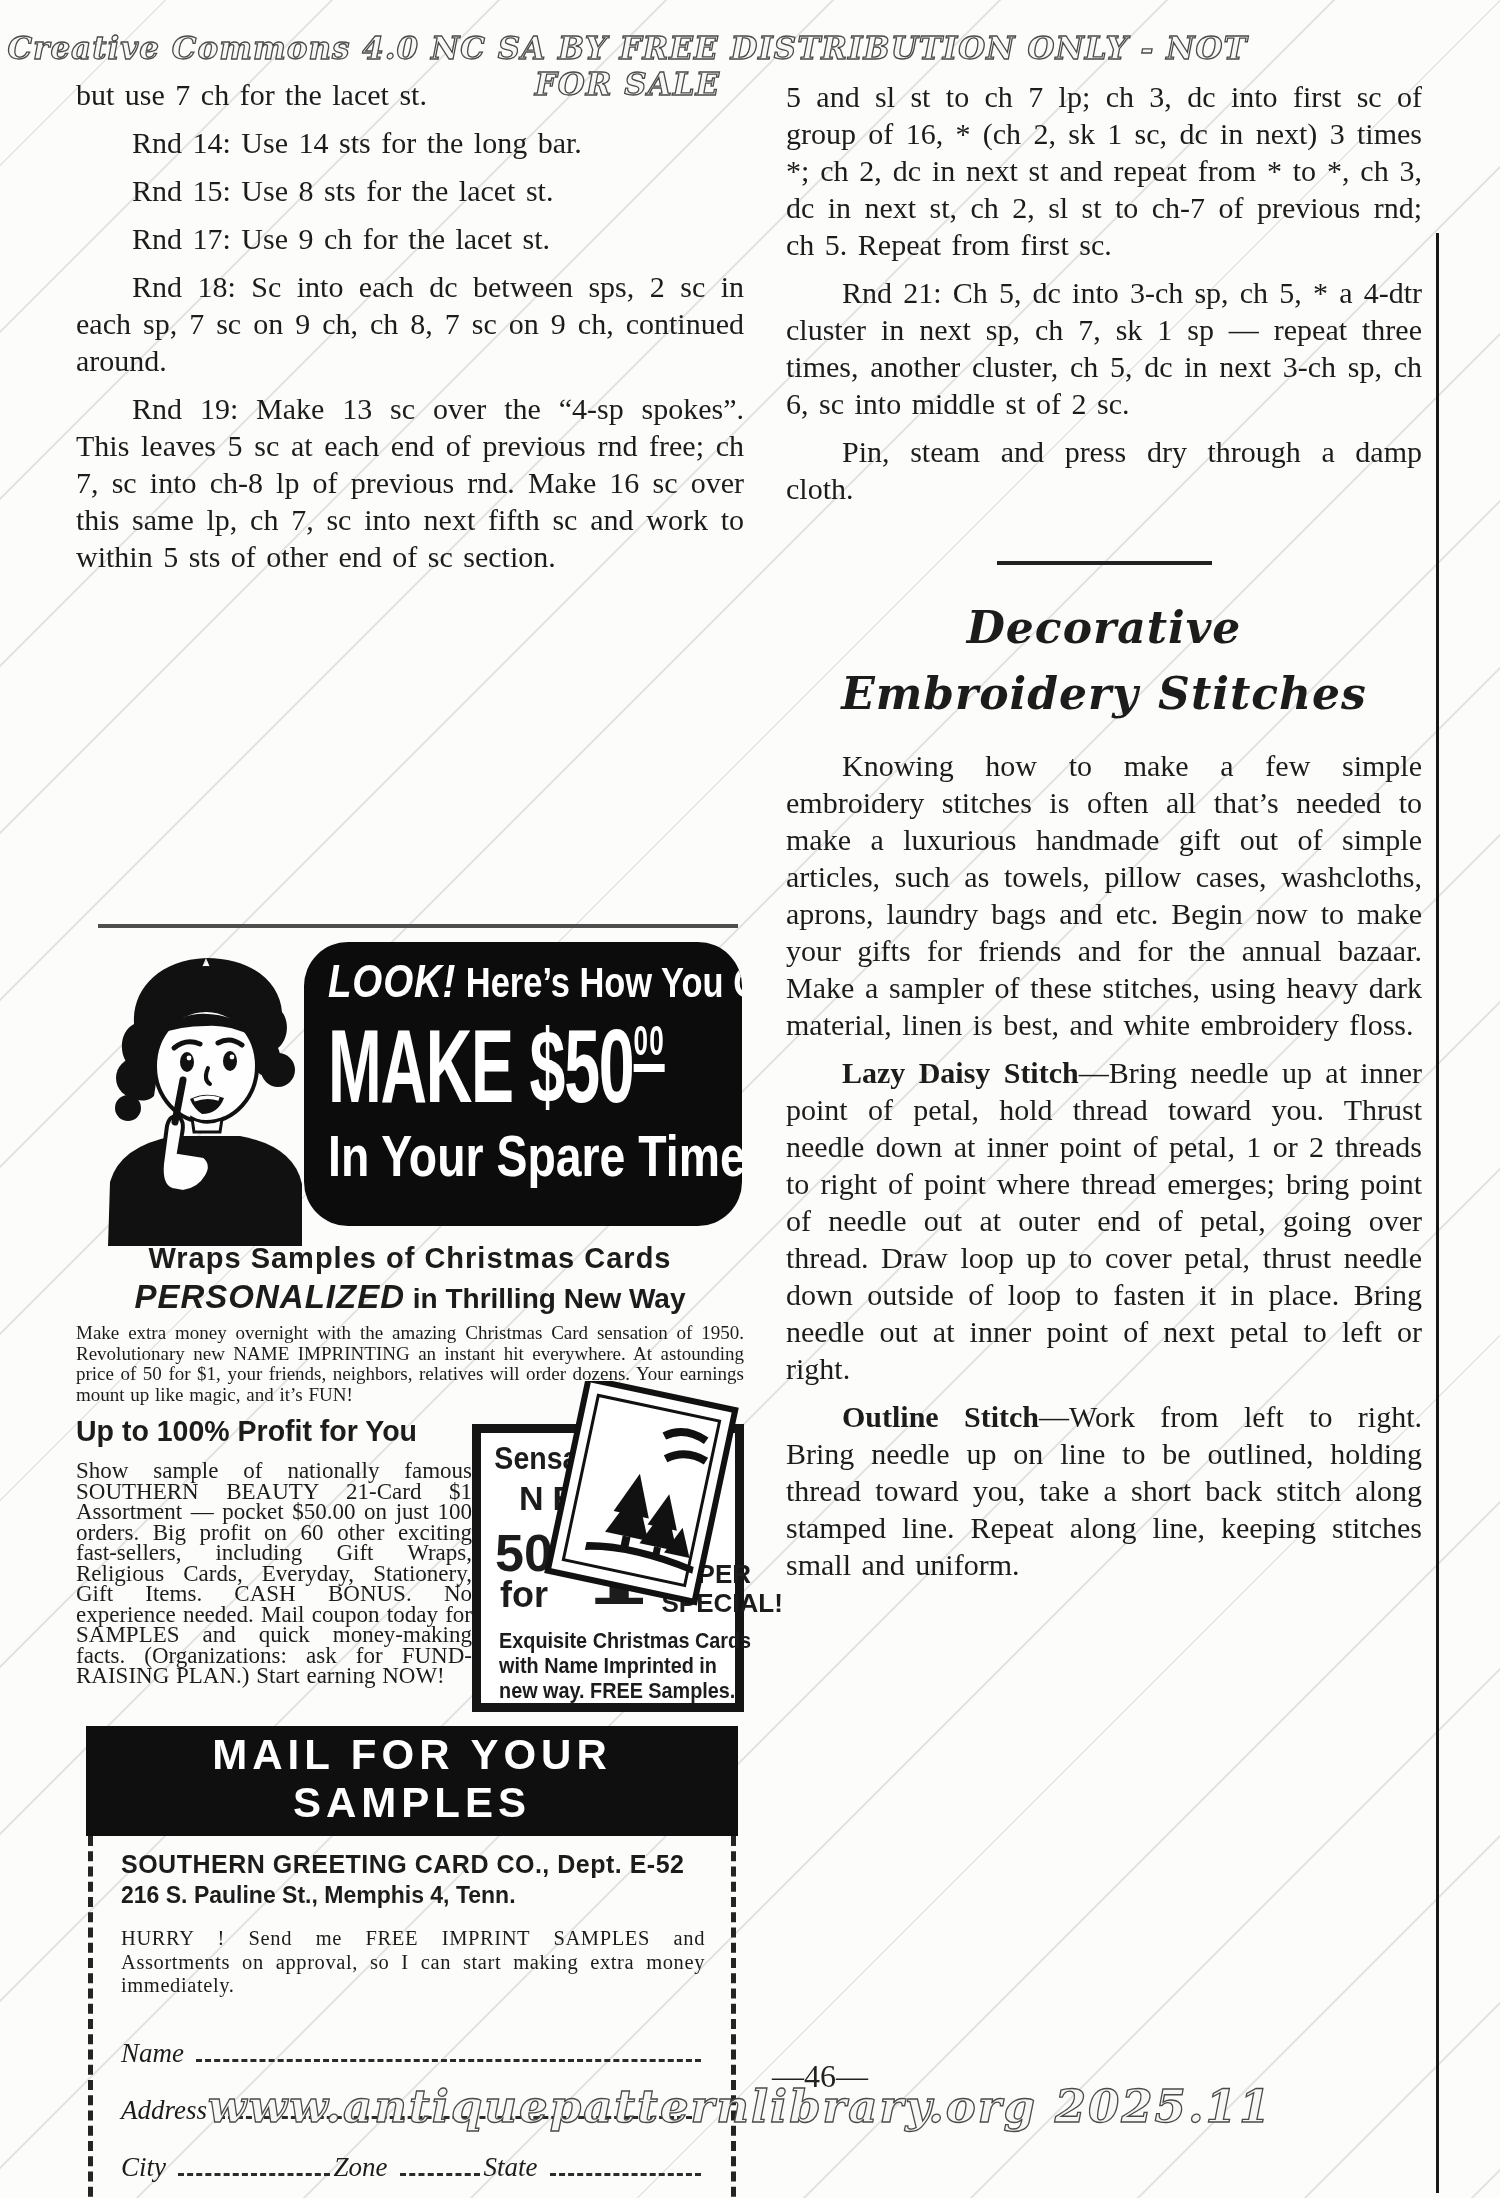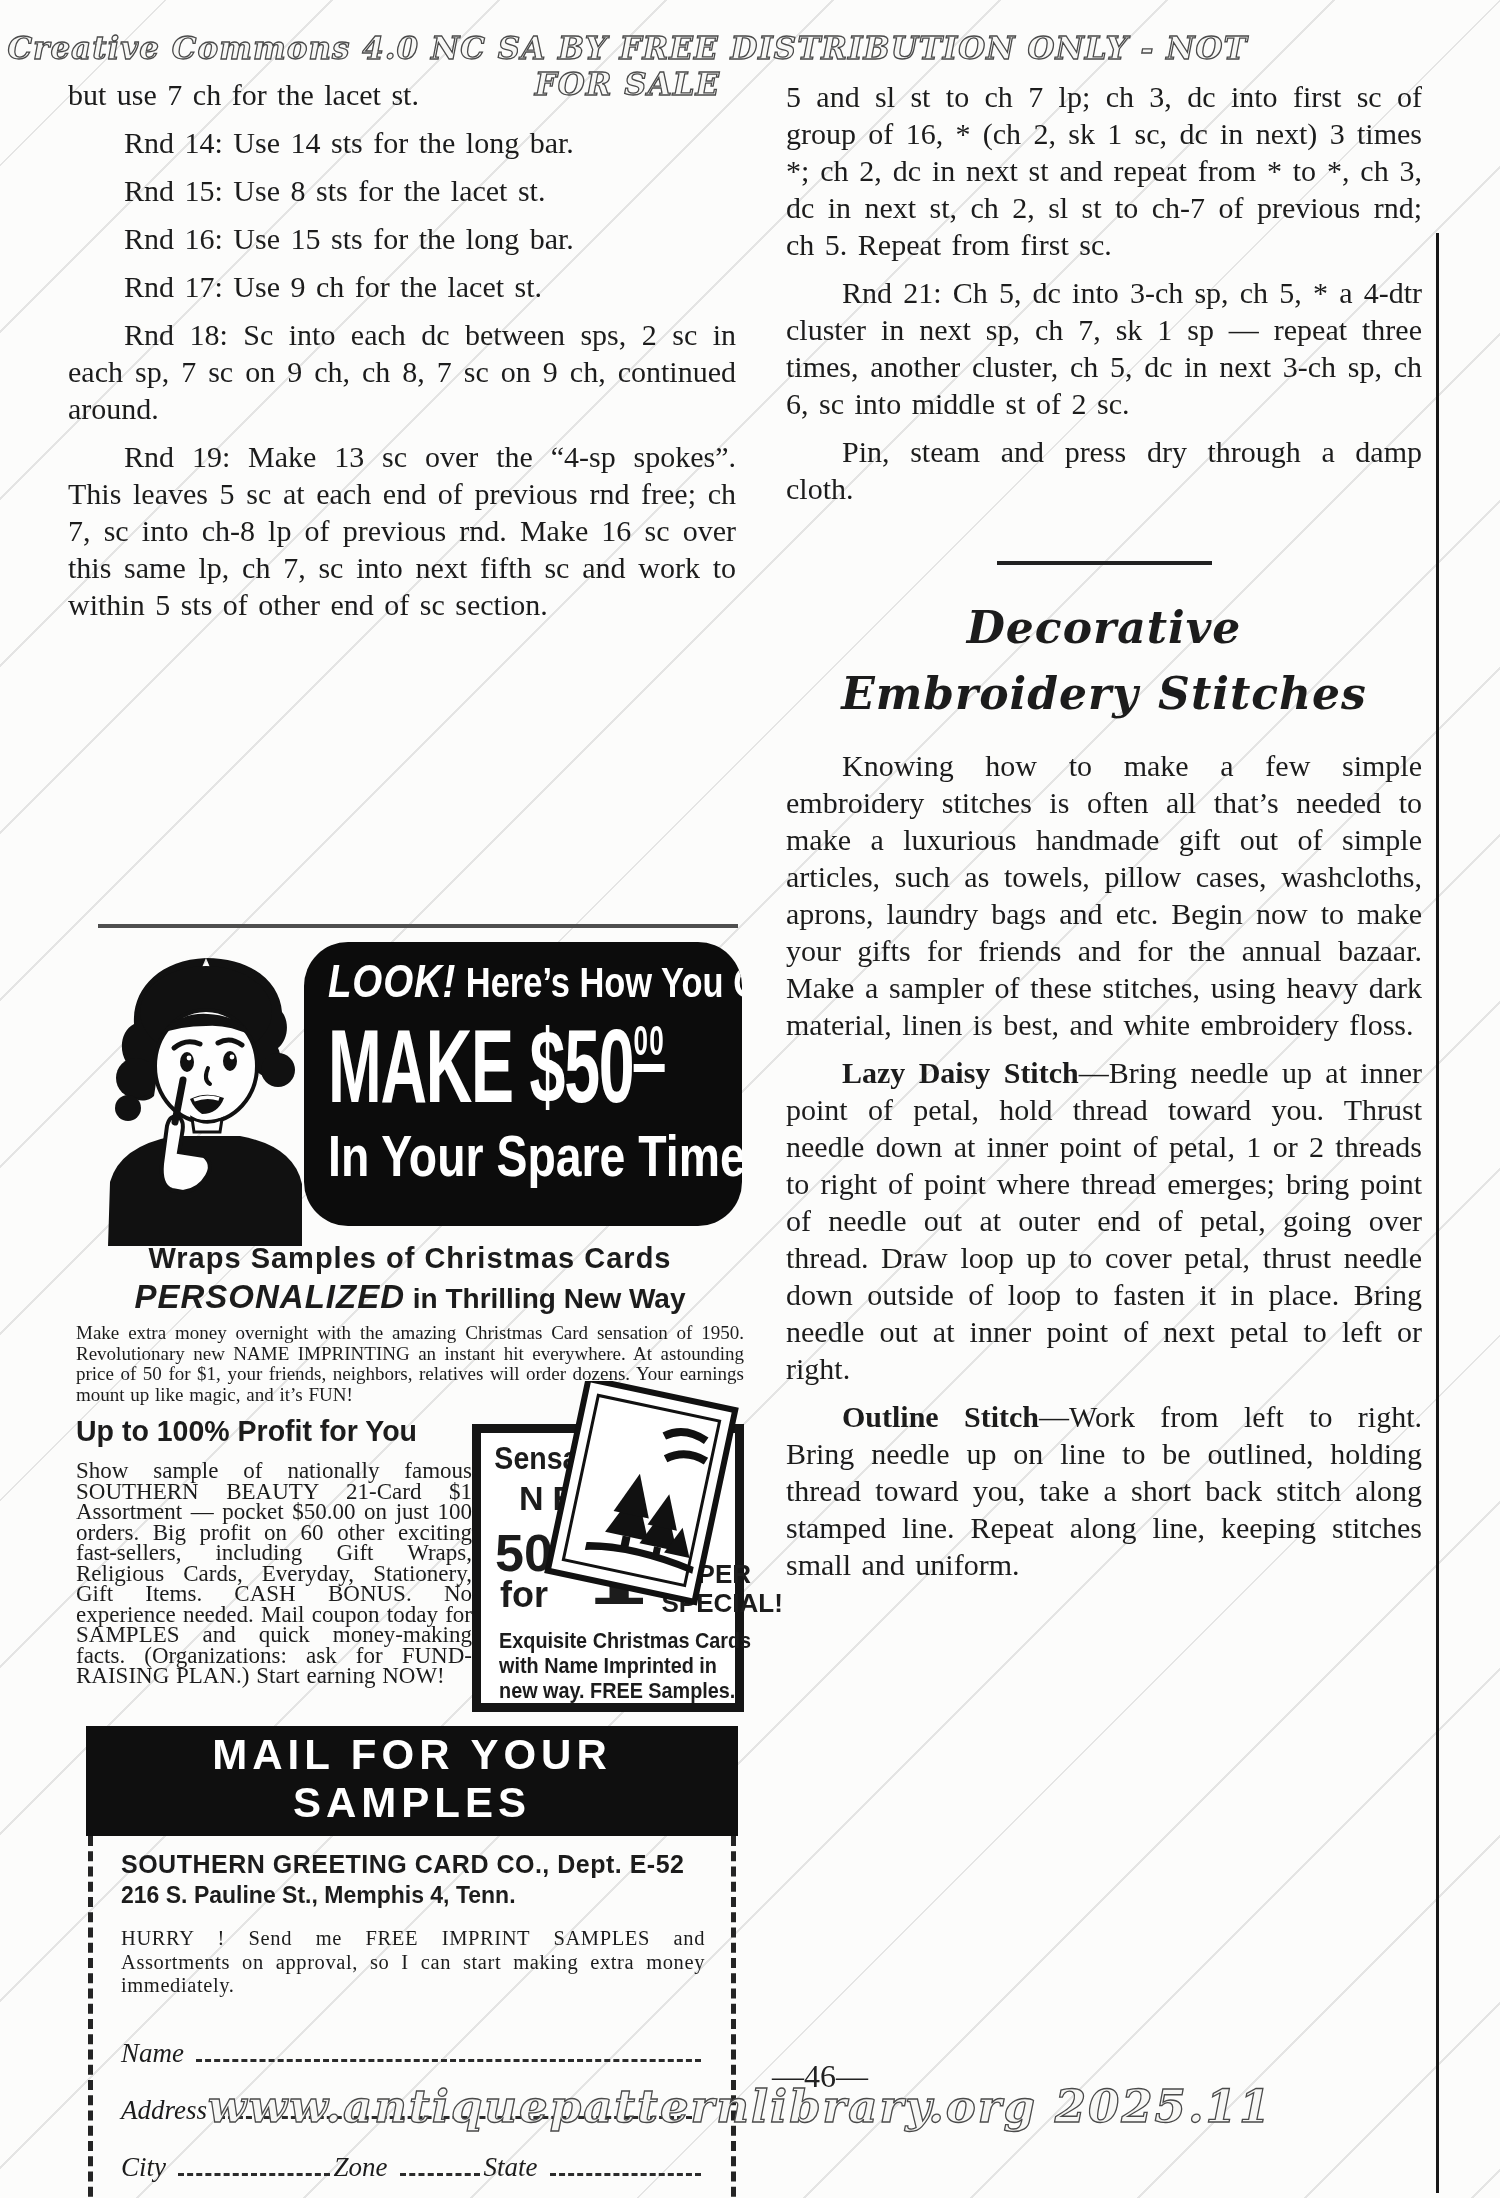--- a/index.html
+++ b/index.html
@@ -13,21 +13,21 @@
   .edge-line{position:absolute;left:1436px;top:233px;width:3px;height:1960px;background:#171717;}
   .outline-text{
     color:#f7f7f5;-webkit-text-stroke:1.3px #4a4a4a;
     font-family:"DejaVu Serif", serif;font-style:italic;font-weight:bold;
   }
   .header-mark{position:absolute;top:30px;left:0;width:1255px;text-align:center;font-size:31px;letter-spacing:1px;}
   .footer-num{position:absolute;top:2058px;left:140px;width:1360px;text-align:center;font-size:32px;color:#222;}
   .footer-mark{position:absolute;top:2080px;left:60px;width:1360px;text-align:center;font-size:45px;letter-spacing:2px;}
   
   .col{position:absolute;font-size:30px;line-height:37px;text-align:justify;word-spacing:3px;}
-  .col-left{left:68px;top:76px;width:668px;}
+  .col-left{left:76px;top:76px;width:668px;}
   .col-right{left:786px;top:78px;width:636px;}
   .col p{margin:0 0 11px 0;}
   p.indent{text-indent:56px;}
   .divider{width:215px;border-top:4px solid #222;margin:54px auto 30px auto;height:0;}
   .emb-heading{text-align:center;font-family:"DejaVu Serif",serif;font-weight:bold;font-style:italic;font-size:44px;line-height:66px;letter-spacing:1px;margin:0 0 20px 0;text-indent:0;}
   .stitch b{font-weight:bold;}
   
   .ad{position:absolute;left:76px;top:924px;width:668px;}
   .ad-rule{border-top:4px solid #4f4f4f;margin:0 6px 0 22px;}
   .ad-top{position:relative;height:302px;}
@@ -72,21 +72,20 @@
 </head>
 <body>
 
 <div class="edge-line"></div>
 <div class="header-mark outline-text">Creative Commons 4.0 NC SA BY FREE DISTRIBUTION ONLY - NOT FOR SALE</div>
 
 <div class="col col-left">
   <p>but use 7 ch for the lacet st.</p>
   <p class="indent">Rnd 14: Use 14 sts for the long bar.</p>
   <p class="indent">Rnd 15: Use 8 sts for the lacet st.</p>
-  <p class="indent">Rnd 16: Use 15 sts for the long bar.</p>
   <p class="indent">Rnd 17: Use 9 ch for the lacet st.</p>
   <p class="indent">Rnd 18: Sc into each dc between sps, 2 sc in each sp, 7 sc on 9 ch, ch 8, 7 sc on 9 ch, continued around.</p>
   <p class="indent">Rnd 19: Make 13 sc over the “4-sp spokes”. This leaves 5 sc at each end of previous rnd free; ch 7, sc into ch-8 lp of previous rnd. Make 16 sc over this same lp, ch 7, sc into next fifth sc and work to within 5 sts of other end of sc section.</p>
 </div>
 
 <div class="col col-right">
   <p>5 and sl st to ch 7 lp; ch 3, dc into first sc of group of 16, * (ch 2, sk 1 sc, dc in next) 3 times *; ch 2, dc in next st and repeat from * to *, ch 3, dc in next st, ch 2, sl st to ch-7 of previous rnd; ch 5.  Repeat from first sc.</p>
   <p class="indent">Rnd 21: Ch 5, dc into 3-ch sp, ch 5, * a 4-dtr cluster in next sp, ch 7, sk 1 sp — repeat three times, another cluster, ch 5, dc in next 3-ch sp, ch 6, sc into middle st of 2 sc.</p>
   <p class="indent">Pin, steam and press dry through a damp cloth.</p>
   <div class="divider"></div>

